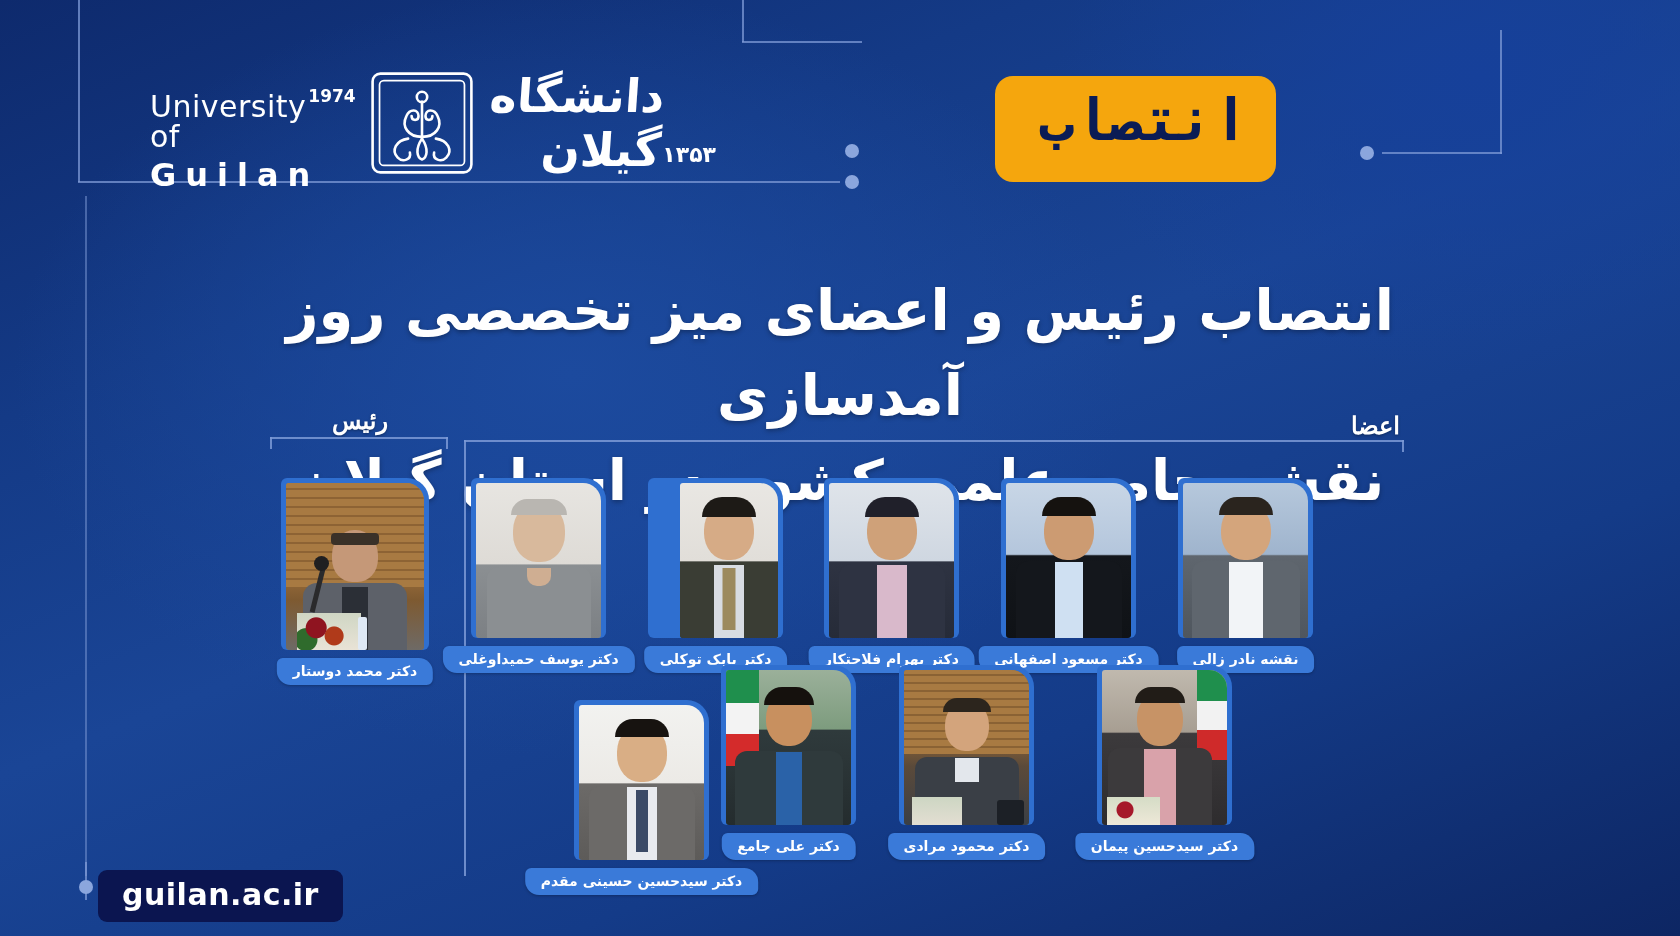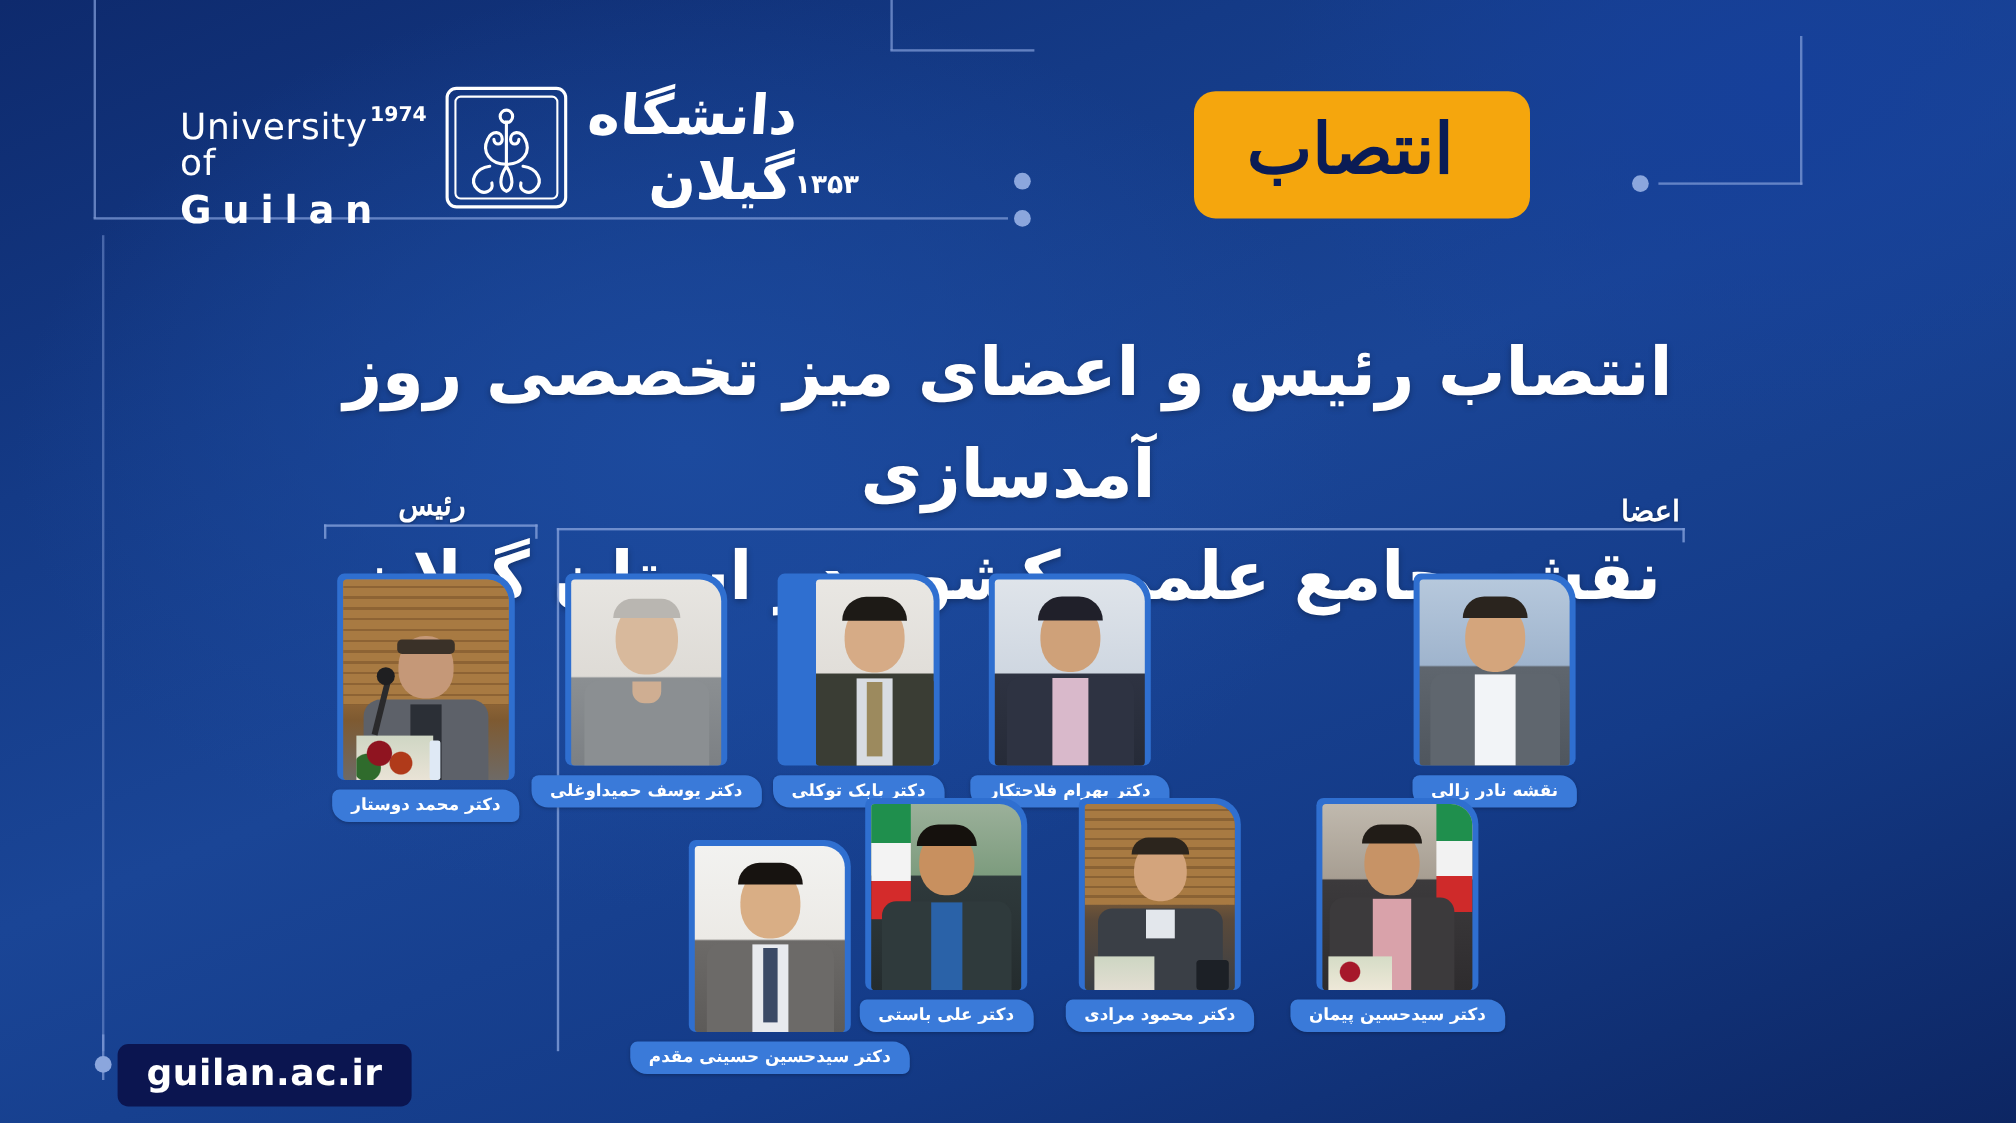--- a/index.html
+++ b/index.html
@@ -34,23 +34,23 @@
   .logo-fa .fa-name{
     font-size:46px;font-weight:700;font-family:"DejaVu Sans",sans-serif;
     letter-spacing:-1px;transform:skewX(-4deg);
   }
   .logo-fa .fa-year{font-size:22px;font-weight:700;margin-right:10px;align-self:flex-end;margin-bottom:10px;}
   
   .badge-anesab{
     position:absolute;left:995px;top:76px;
     background:#f5a60d;color:#0b1c55;
     font-size:58px;font-weight:700;line-height:1;
-    padding:20px 64px 28px 44px;border-radius:18px;
+    padding:20px 27px 28px 44px;border-radius:18px;
     letter-spacing:2px;white-space:nowrap;
-    font-family:Liberation Serif, serif;
+    font-family:Liberation Mono, monospace;
   }
   
   .title{
     position:absolute;left:0;right:0;top:268px;text-align:center;
     color:#ffffff;font-weight:700;font-size:56px;line-height:1.52;
     font-family:"DejaVu Sans",sans-serif;
     text-shadow:0 2px 5px rgba(0,0,0,.30);
     padding:0 250px;
   }
   .title .ln{display:block;}
@@ -210,20 +210,31 @@
       <div style="position:absolute;left:50%;top:12%;transform:translateX(-50%);width:50px;height:58px;border-radius:48% 48% 46% 46%;background:#cfa179;"></div>
       <div style="position:absolute;left:50%;top:9%;transform:translateX(-50%);width:54px;height:20px;border-radius:26px 26px 0 0;background:#20202a;"></div>
       <div style="position:absolute;left:50%;top:52%;transform:translateX(-50%);width:106px;height:48%;background:#2e3342;border-radius:12px 12px 0 0;"></div>
       <div style="position:absolute;left:50%;top:53%;transform:translateX(-50%);width:30px;height:47%;background:#d9b9cb;"></div>
     </div>
     <div class="namebar" style="top:168px;">
       <span>دکتر بهرام فلاحتکار</span>
     </div>
   </div>
 
+  <div class="card" style="left:1001px;top:478px;width:135px;height:160px;">
+    <div class="photo" style="background:linear-gradient(180deg,#c8d6e6 0%,#b4c6dc 46%,#14171c 47%,#0f1216 100%);">
+      <div style="position:absolute;left:50%;top:12%;transform:translateX(-50%);width:50px;height:58px;border-radius:48% 48% 46% 46%;background:#cc9b72;"></div>
+      <div style="position:absolute;left:50%;top:9%;transform:translateX(-50%);width:54px;height:19px;border-radius:26px 26px 0 0;background:#15120f;"></div>
+      <div style="position:absolute;left:50%;top:50%;transform:translateX(-50%);width:106px;height:50%;background:#14171c;border-radius:12px 12px 0 0;"></div>
+      <div style="position:absolute;left:50%;top:51%;transform:translateX(-50%);width:28px;height:49%;background:#cfe0f2;"></div>
+    </div>
+    <div class="namebar" style="top:168px;">
+      <span>دکتر مسعود اصفهانی</span>
+    </div>
+  </div>
 
   <div class="card" style="left:1178px;top:478px;width:135px;height:160px;">
     <div class="photo" style="background:linear-gradient(180deg,#b6c8dc 0%,#9fb4cd 46%,#5f666e 47%,#4f565e 100%);">
       <div style="position:absolute;left:50%;top:12%;transform:translateX(-50%);width:50px;height:58px;border-radius:48% 48% 46% 46%;background:#d4a57c;"></div>
       <div style="position:absolute;left:50%;top:9%;transform:translateX(-50%);width:54px;height:18px;border-radius:26px 26px 0 0;background:#2a241e;"></div>
       <div style="position:absolute;left:50%;top:50%;transform:translateX(-50%);width:108px;height:50%;background:#5f666e;border-radius:12px 12px 0 0;"></div>
       <div style="position:absolute;left:50%;top:51%;transform:translateX(-50%);width:34px;height:49%;background:#f2f4f7;"></div>
     </div>
     <div class="namebar" style="top:168px;">
       <span>نقشه نادر زالی</span>
@@ -245,21 +256,21 @@
 
   <div class="card" style="left:721px;top:665px;width:135px;height:160px;">
     <div class="photo" style="background:linear-gradient(180deg,#9bb09a 0%,#7d9c7e 38%,#2f3a3c 39%,#242c2e 100%);">
       <div style="position:absolute;left:0;top:0;width:26%;height:62%;background:linear-gradient(180deg,#1f8f4d 0 34%,#f3f3f3 34% 67%,#d42b2b 67% 100%);"></div>
       <div style="position:absolute;left:50%;top:14%;transform:translateX(-50%);width:46px;height:54px;border-radius:48% 48% 46% 46%;background:#c8905f;"></div>
       <div style="position:absolute;left:50%;top:11%;transform:translateX(-50%);width:50px;height:18px;border-radius:24px 24px 0 0;background:#15110d;"></div>
       <div style="position:absolute;left:50%;top:52%;transform:translateX(-50%);width:108px;height:48%;background:#2f3a3c;border-radius:12px 12px 0 0;"></div>
       <div style="position:absolute;left:50%;top:53%;transform:translateX(-50%);width:26px;height:47%;background:#2a62a8;"></div>
     </div>
     <div class="namebar" style="top:168px;">
-      <span>دکتر علی باستی</span>
+      <span>دکتر علی جامع</span>
     </div>
   </div>
 
   <div class="card" style="left:899px;top:665px;width:135px;height:160px;">
     <div class="photo" style="background:linear-gradient(180deg,#a9793f 0%,#946835 40%,#5b4a3a 62%,#3a3f46 100%);">
       <div style="position:absolute;left:0;top:0;right:0;height:54%;background:
         repeating-linear-gradient(0deg,#a87a42 0 6px,#8a6234 6px 8px),
         repeating-linear-gradient(90deg,rgba(0,0,0,.10) 0 28px,rgba(0,0,0,.24) 28px 30px);"></div>
       <div style="position:absolute;left:50%;top:20%;transform:translateX(-50%);width:44px;height:50px;border-radius:48% 48% 46% 46%;background:#d3a47c;"></div>
       <div style="position:absolute;left:50%;top:18%;transform:translateX(-50%);width:48px;height:14px;border-radius:22px 22px 0 0;background:#2c251d;"></div>

